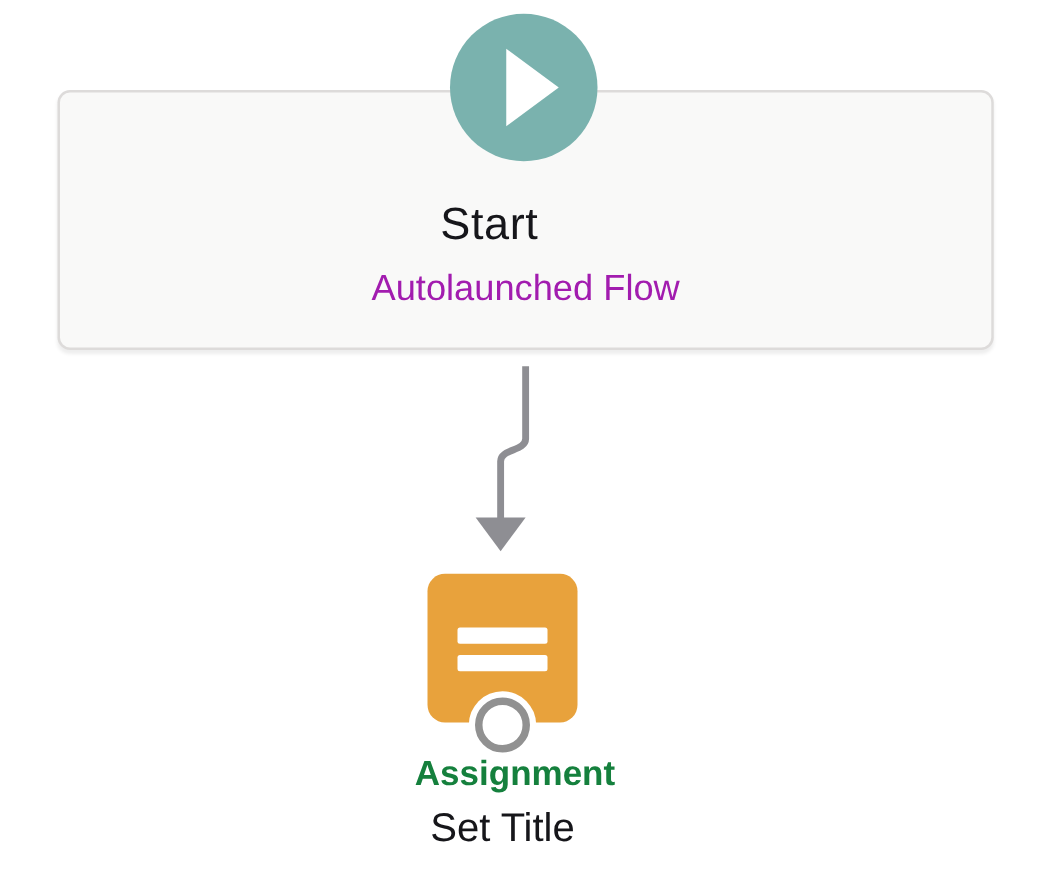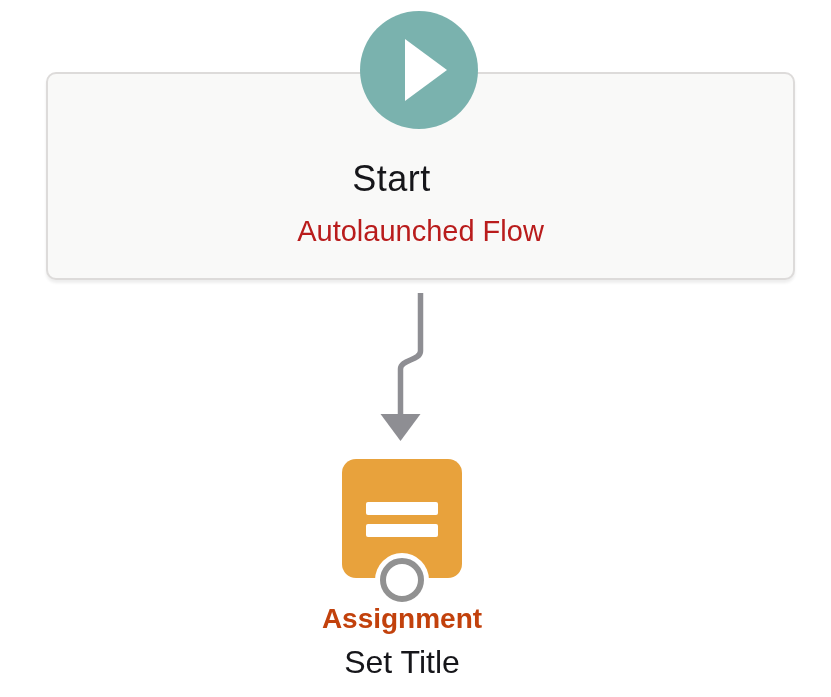--- a/index.html
+++ b/index.html
@@ -49,21 +49,21 @@
     font-size: 36px;
     color: #16161a;
     letter-spacing: 0.5px;
   }
   .start-subtitle {
     position: absolute;
     left: 46px; top: 215px;
     width: 749px;
     text-align: center;
     font-size: 29px;
-    color: #b91c1c;
+    color: #a21caf;
   }
 
   
   .connector-svg {
     position: absolute;
     left: 370px; top: 290px;
     width: 80px; height: 160px;
   }
 
   
@@ -88,26 +88,26 @@
     position: absolute;
     left: 380px; top: 558px;
     width: 32px; height: 32px;
     background: #ffffff;
     border: 6px solid #919191;
     border-radius: 50%;
     box-shadow: 0 0 0 5px #ffffff;
   }
   .assignment-type {
     position: absolute;
-    left: 202px; top: 603px;
+    left: 212px; top: 603px;
     width: 400px;
     text-align: center;
     font-size: 28px;
     font-weight: bold;
-    color: #c2410c;
+    color: #15803d;
   }
   .assignment-name {
     position: absolute;
     left: 202px; top: 644px;
     width: 400px;
     text-align: center;
     font-size: 32px;
     color: #16161a;
   }
 </style>

